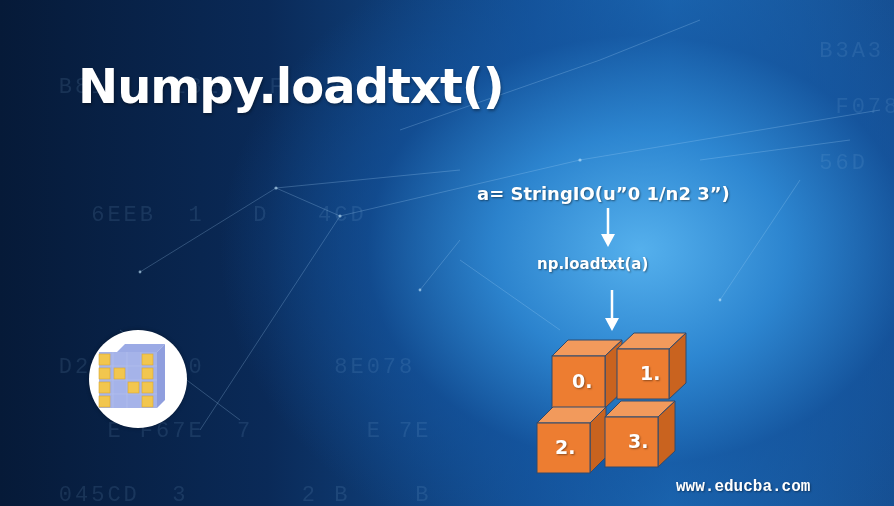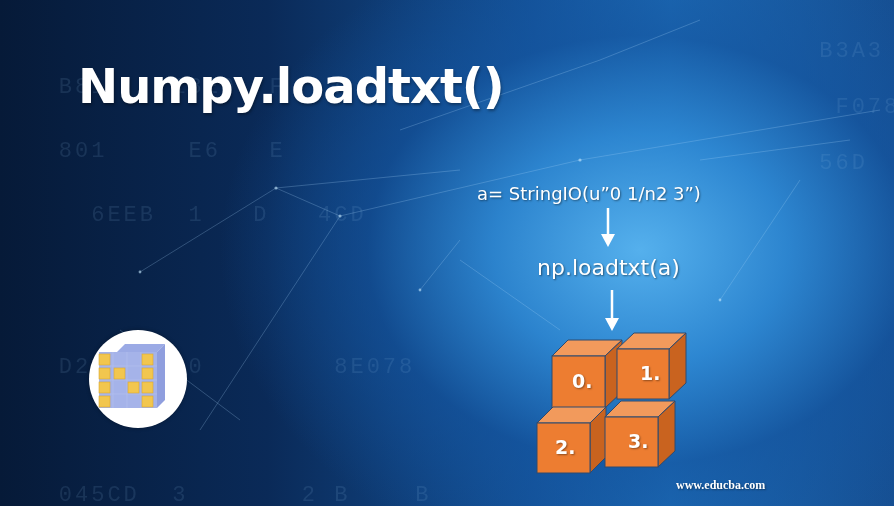--- a/index.html
+++ b/index.html
@@ -31,26 +31,26 @@
       font-weight: bold;
       font-size: 48px;
       letter-spacing: -1px;
       text-shadow: 1px 2px 3px rgba(0,0,0,0.35);
       margin: 0;
     }
     .code-line {
       position: absolute;
       color: #ffffff;
       font-family: "DejaVu Sans", "Liberation Sans", sans-serif;
-      font-weight: normal;
+      font-weight: bold;
       text-shadow: 1px 1px 2px rgba(0,0,0,0.45);
       white-space: nowrap;
     }
     .code-line.l1 { left: 477px; top: 183px; font-size: 18px; }
-    .code-line.l2 { left: 537px; top: 255px; font-size: 22px; }
+    .code-line.l2 { left: 537px; top: 255px; font-size: 15px; }
     .arrow { position: absolute; }
     .logo {
       position: absolute;
       left: 89px; top: 330px;
       width: 98px; height: 98px;
       border-radius: 50%;
       background: #ffffff;
       box-shadow: 0 0 4px rgba(0,0,0,0.3);
     }
     .logo svg { position: absolute; left: 0; top: 0; }
@@ -60,38 +60,38 @@
       color: #ffffff;
       font-family: "DejaVu Sans", "Liberation Sans", sans-serif;
       font-weight: bold;
       font-size: 19px;
       text-shadow: 1px 1px 2px rgba(0,0,0,0.4);
     }
     .url {
       position: absolute;
       left: 676px; top: 478px;
       color: #ffffff;
-      font-family: Liberation Serif, serif;
-      font-weight: bold;
-      font-size: 12px;
+      font-family: Liberation Mono, monospace;
+      font-weight: bold;
+      font-size: 16px;
       text-shadow: 1px 1px 2px rgba(0,0,0,0.4);
     }
   </style>
 </head>
 <body>
 
 <div class="banner">
 
   <div class="bg-code" style="left:-6px; top:40px; line-height:32px;">
     <span>B81    18E0  F   F</span><br>
-    <span>801     E6   E</span><br>
+    <br>
     <span>  6EEB  1   D   4CD</span><br>
     <span style="display:block;height:24px"></span>
     <span>D23     0        8E078</span><br>
-    <br>
+    <span>   E F67E  7       E 7E</span><br>
     <span>045CD  3       2 B    B</span><br>
     <br>
     <br>
     <br>
     
   </div>
   <div class="bg-code" style="left:170px; top:395px; line-height:24px; font-size:19px;">
     <br>
     <br>
     <br>

